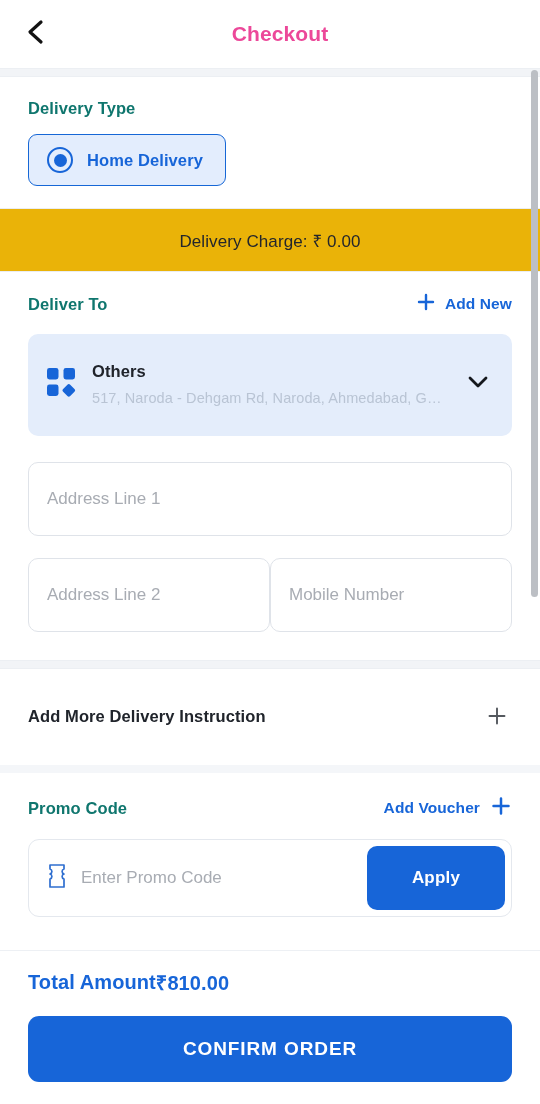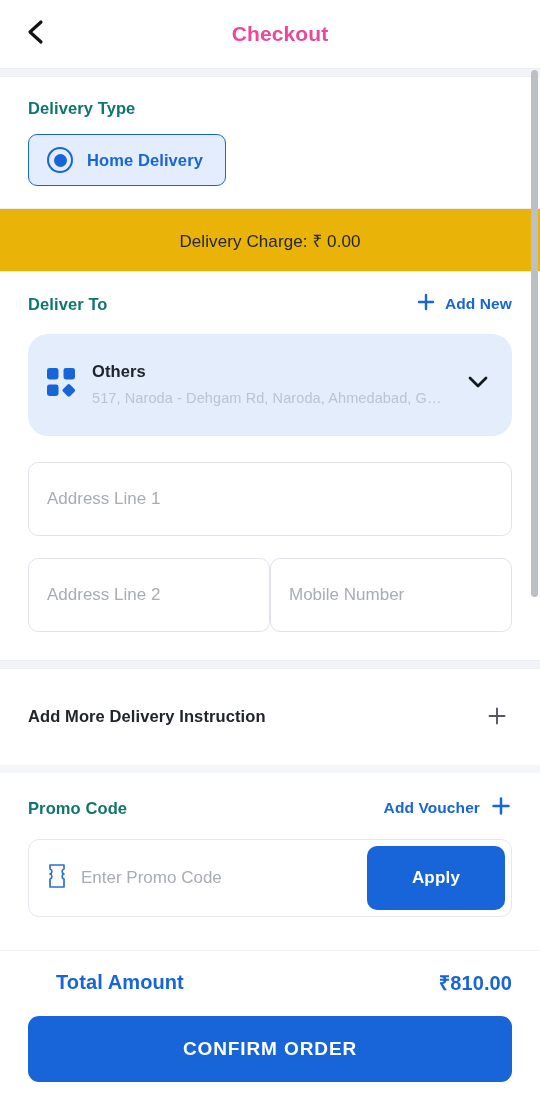--- a/index.html
+++ b/index.html
@@ -142,21 +142,21 @@
   .add-new-label {
     font-size: 15.5px;
     font-weight: bold;
     color: #1765d8;
     letter-spacing: .1px;
   }
 
   .address-card {
     margin-top: 18px;
     background: #e4edfb;
-    border-radius: 20px;
+    border-radius: 10px;
     padding: 16px 18px 18px 18px;
     display: flex;
     align-items: center;
     gap: 16px;
     cursor: pointer;
     min-height: 102px;
   }
   .addr-body { flex: 1 1 auto; min-width: 0; }
   .addr-name {
     font-size: 16.5px;
@@ -264,23 +264,21 @@
   
   .bottom-bar {
     flex: 0 0 auto;
     background: #ffffff;
     border-top: 1px solid #edf0f4;
     padding: 16px 28px 22px 28px;
   }
   .total-row {
     display: flex;
     align-items: center;
-    justify-content: space-between;
     padding: 2px 0 4px 0;
-    margin-left: 28px;
   }
   .total-label {
     font-size: 20px;
     font-weight: bold;
     color: #1765d8;
     letter-spacing: .1px;
   }
   .total-value {
     font-size: 20px;
     font-weight: bold;

